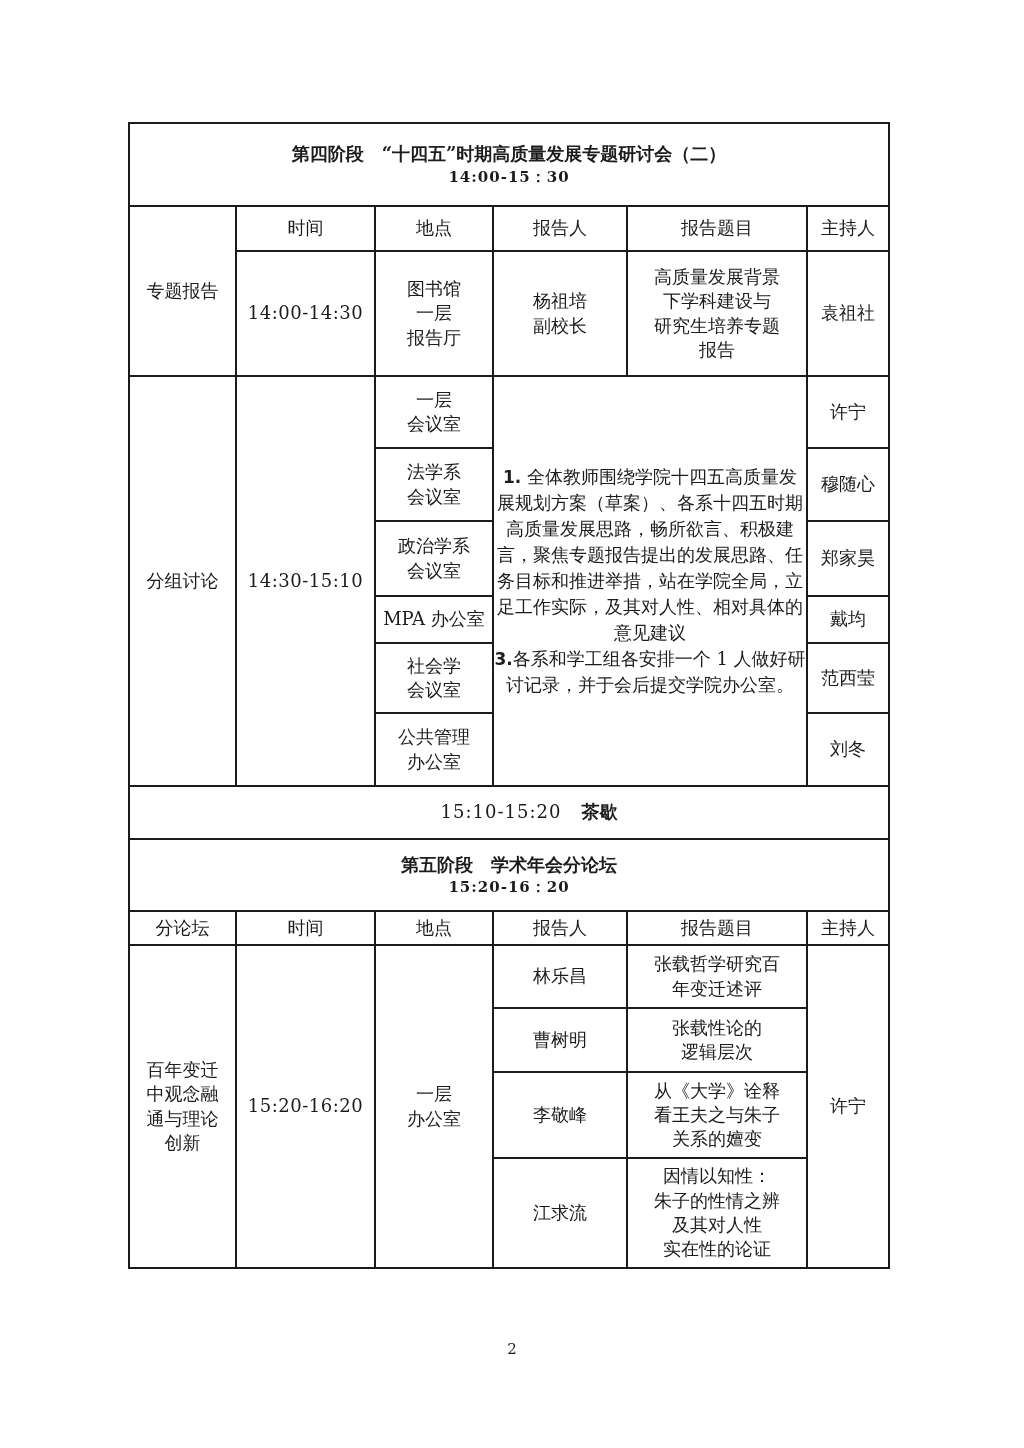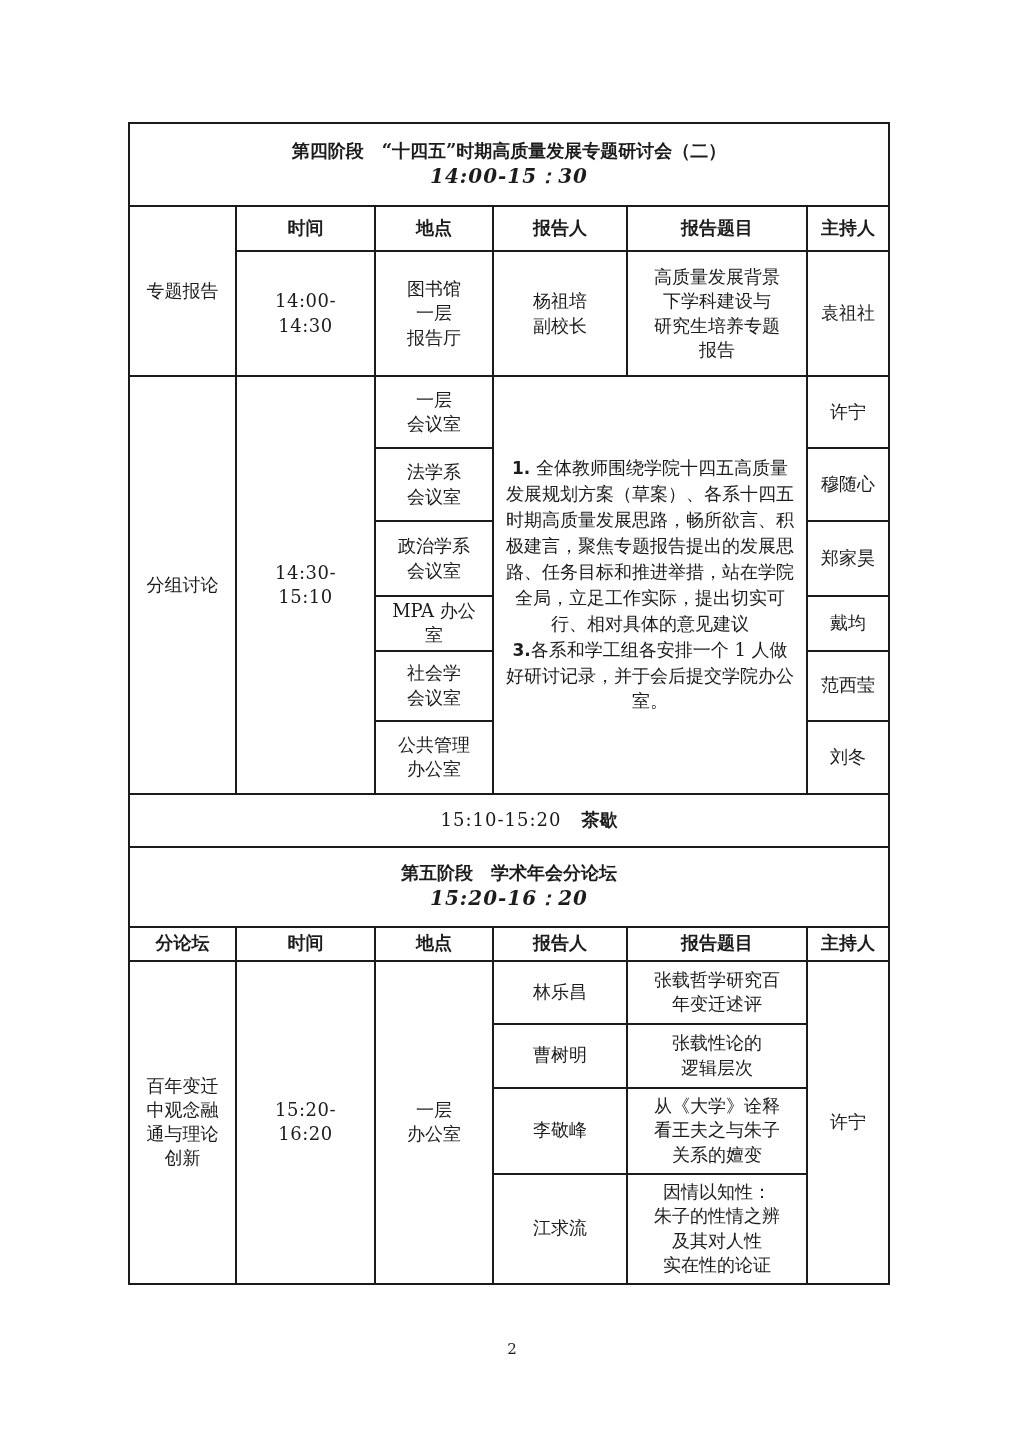--- a/index.html
+++ b/index.html
@@ -16,27 +16,27 @@
     width: 760px;
     border-collapse: collapse;
     table-layout: fixed;
   }
   table.sched td {
     border: 2px solid #1b1b1b;
     text-align: center;
     vertical-align: middle;
     font-size: 18px;
     line-height: 1.35;
-    padding: 2px 12px;
+    padding: 2px 0;
     overflow: hidden;
   }
   .ml { white-space: pre-line; }
   .title-cell { font-weight: bold; font-size: 22px; line-height: 1.6; }
-  .title-time { font-size: 20px; letter-spacing: 1px; font-style: italic; }
-  .hdr { font-weight: bold; font-size: 18px; border-radius: 14px; }
+  .title-time { font-size: 15px; letter-spacing: 1px; }
+  .hdr { font-weight: normal; font-size: 18px; border-radius: 14px; }
   .tea-cell { font-size: 20px; }
   .tea-time { letter-spacing: 1px; margin-left: 40px; }
   .tea-label { font-weight: bold; margin-left: 20px; }
   .notes-cell { text-align: justify; vertical-align: middle; padding: 6px 9px; }
   .notes-cell p { margin: 0; font-size: 18px; line-height: 1.44; }
   .note-num { font-weight: bold; font-family: "DejaVu Sans", "Liberation Sans", sans-serif; font-size: 17px; }
   .time-text { letter-spacing: 0.5px; border-radius: 25px; }
   .page-num {
     position: absolute;
     left: 0; top: 1340px; width: 100%;
@@ -87,21 +87,21 @@
 报告</td>
     <td>袁祖社</td>
   </tr>
 
   <tr style="height:72px">
     <td rowspan="6">分组讨论</td>
     <td rowspan="6" class="time-text">14:30-15:10</td>
     <td class="ml">一层
 会议室</td>
     <td rowspan="6" colspan="2" class="notes-cell">
-      <p><span class="note-num">1.</span><span> 全体教师围绕学院十四五高质量发展规划方案（草案）、各系十四五时期高质量发展思路，畅所欲言、积极建言，聚焦专题报告提出的发展思路、任务目标和推进举措，站在学院全局，立足工作实际，提出切实可行、相对具体的意见建议</span></p>
+      <p><span class="note-num">1.</span><span> 全体教师围绕学院十四五高质量发展规划方案（草案）、各系十四五时期高质量发展思路，畅所欲言、积极建言，聚焦专题报告提出的发展思路、任务目标和推进举措，站在学院全局，立足工作实际，及其对人性、相对具体的意见建议</span></p>
       <p><span class="note-num">3.</span><span>各系和学工组各安排一个 1 人做好研讨记录，并于会后提交学院办公室。</span></p>
     </td>
     <td>许宁</td>
   </tr>
   <tr style="height:73px">
     <td class="ml">法学系
 会议室</td>
     <td>穆随心</td>
   </tr>
   <tr style="height:75px">
@@ -123,21 +123,21 @@
 办公室</td>
     <td>刘冬</td>
   </tr>
 
   <tr style="height:53px">
     <td colspan="6" class="tea-cell">
       <span class="tea-time">15:10-15:20</span><span class="tea-label">茶歇</span>
     </td>
   </tr>
 
-  <tr style="height:80px">
+  <tr style="height:72px">
     <td colspan="6" class="title-cell">
       <div>第五阶段　学术年会分论坛</div>
       <div class="title-time">15:20-16：20</div>
     </td>
   </tr>
 
   <tr style="height:34px">
     <td class="hdr">分论坛</td>
     <td class="hdr">时间</td>
     <td class="hdr">地点</td>

